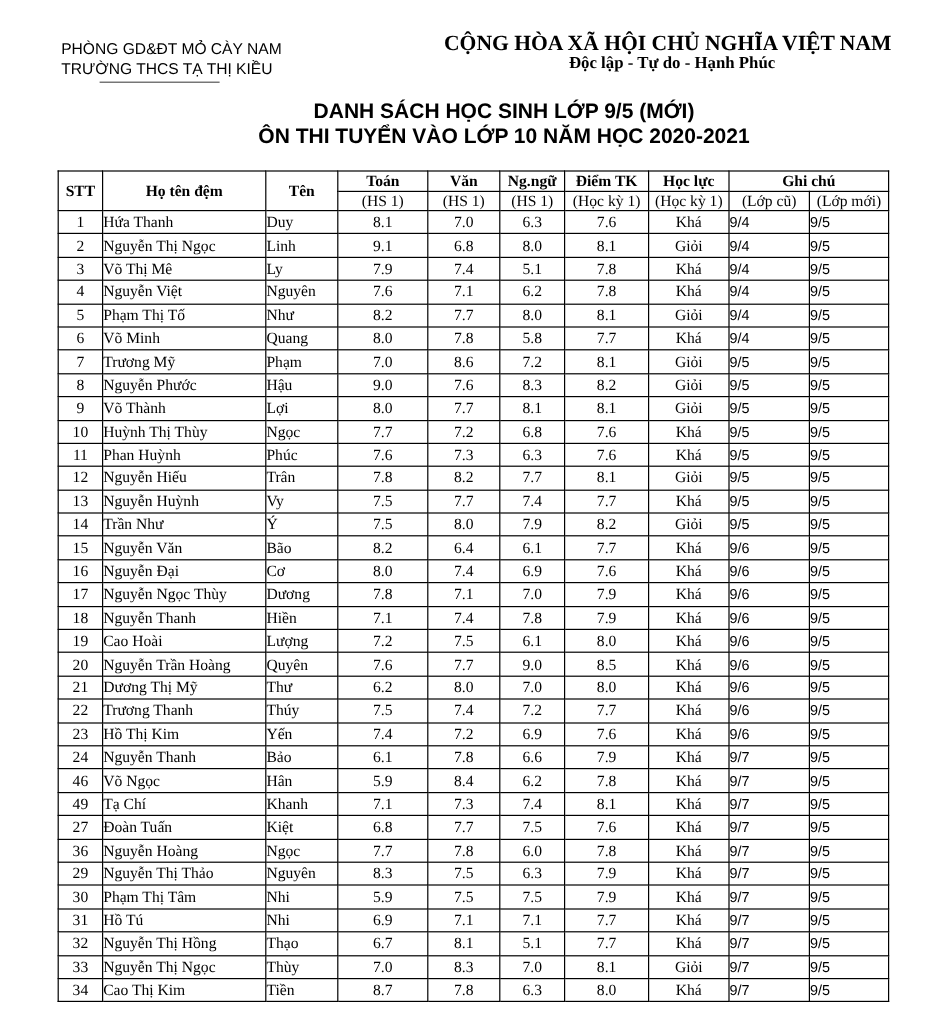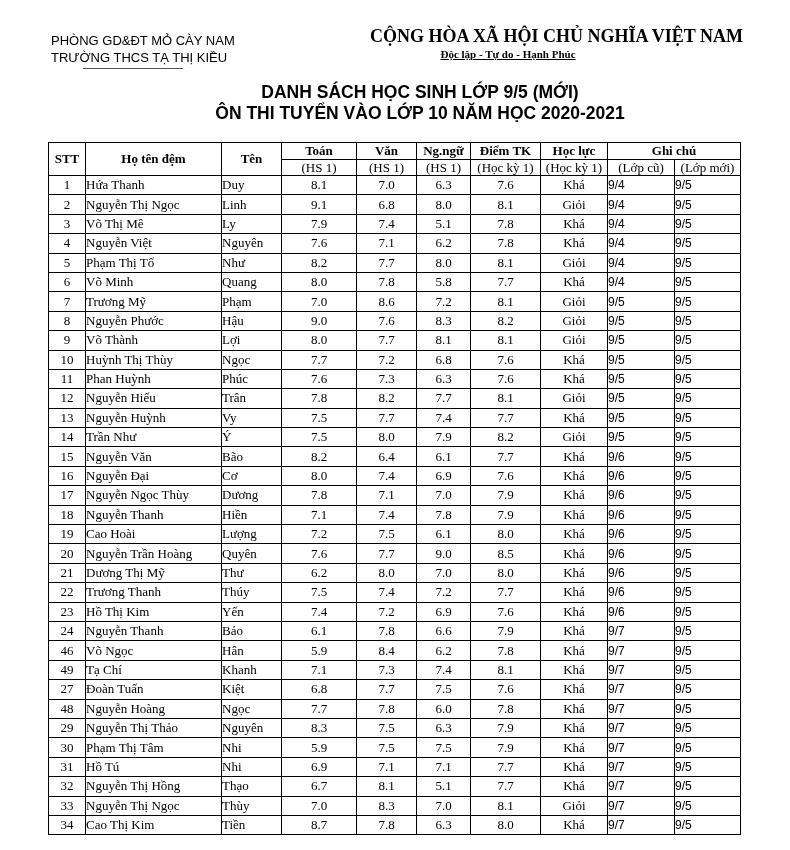--- a/index.html
+++ b/index.html
@@ -2,21 +2,21 @@
 <html><head>
 <meta charset="utf-8">
 <style>
   html, body { margin: 0; padding: 0; background: #ffffff; }
   body { width: 790px; height: 850px; position: relative; overflow: hidden; color: #000; }
   .hdr-left { position: absolute; left: 51px; top: 32px; font-family: "Liberation Sans", sans-serif; font-size: 13px; line-height: 17px; }
   .hdr-left .line2 { font-weight: normal; }
   .hdr-left .uline { position: absolute; left: 32px; top: 36px; width: 100px; height: 1px; background: #555; }
   .hdr-right { position: absolute; left: 370px; top: 27px; width: 276px; text-align: center; font-family: "Liberation Serif", serif; font-weight: bold; line-height: 18px; }
   .hdr-right .l1 { font-size: 18px; letter-spacing: 0px; white-space: nowrap; }
-  .hdr-right .l2 { font-size: 11px; text-decoration: underline; white-space: nowrap; }
+  .hdr-right .l2 { font-size: 14px; white-space: nowrap; text-align: right; }
   .title { position: absolute; left: 0; width: 790px; text-align: center; font-family: "Liberation Sans", sans-serif; font-weight: bold; font-size: 17.5px; line-height: 22px; }
   .title.t1 { top: 81px; left: 25px; }
   .title.t2 { top: 102px; left: 25px; }
   table.list { position: absolute; left: 48px; top: 142px; border-collapse: collapse; font-family: "Liberation Serif", serif; font-size: 13px; }
   table.list td, table.list th { border: 1px solid #000; padding: 0; height: 18px; line-height: 18px; white-space: nowrap; }
   table.list th { font-weight: bold; font-size: 13px; }
   table.list th.sub { font-weight: normal; height: 15px; line-height: 15px; }
   table.list th.top { height: 16px; line-height: 16px; }
   col.c-stt { width: 37px; } col.c-ho { width: 136px; } col.c-ten { width: 60px; }
   col.c-toan { width: 75px; } col.c-van { width: 60px; } col.c-ng { width: 54px; }
@@ -424,21 +424,21 @@
     <td class="ctr">6.8</td>
     <td class="ctr">7.7</td>
     <td class="ctr">7.5</td>
     <td class="ctr">7.6</td>
     <td class="ctr">Khá</td>
     <td class="sans">9/7</td>
     <td class="sans">9/5</td>
   </tr>
 
   <tr class="row">
-    <td class="ctr">48</td>
+    <td class="ctr">36</td>
     <td class="lft">Nguyễn Hoàng</td>
     <td class="lft">Ngọc</td>
     <td class="ctr">7.7</td>
     <td class="ctr">7.8</td>
     <td class="ctr">6.0</td>
     <td class="ctr">7.8</td>
     <td class="ctr">Khá</td>
     <td class="sans">9/7</td>
     <td class="sans">9/5</td>
   </tr>

